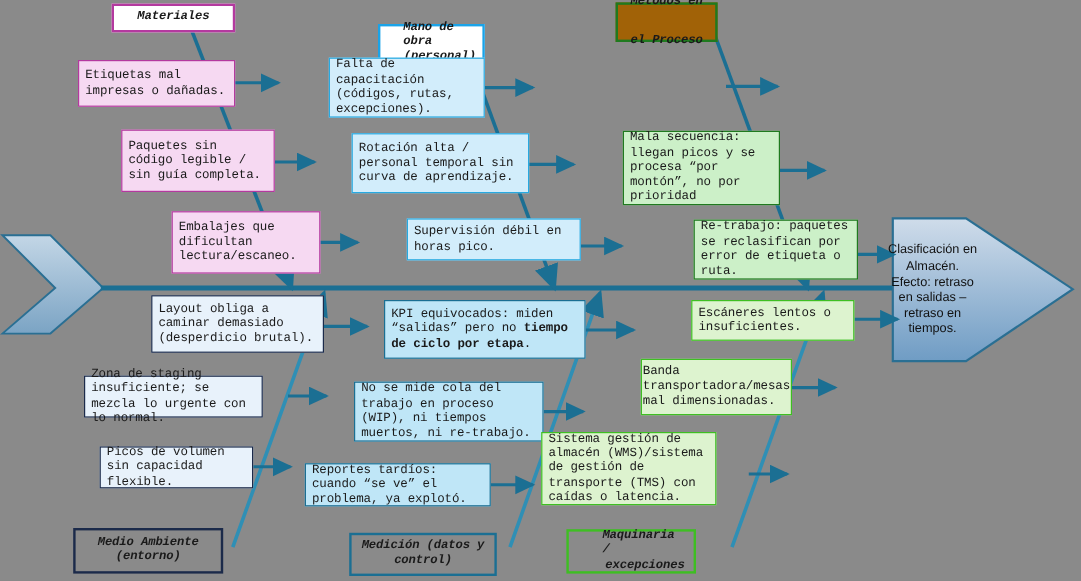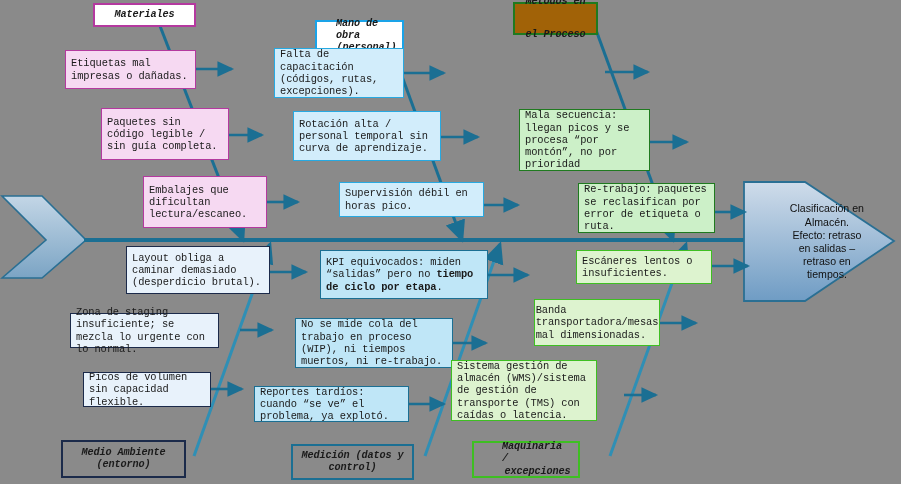--- a/index.html
+++ b/index.html
@@ -54,23 +54,23 @@
   .h-maq{ background:#8a8a8a; border:2.2px solid #3ebf22; }
 
   .header{
     font-style:italic;
     font-weight:bold;
     font-size:10.2px;
     line-height:1.2;
   }
   .effect-label{
     position:absolute;
-    left:756px; top:182px;
+    left:740px; top:182px;
     width:108px; height:120px;
-    display:flex;align-items:center;justify-content:flex-end;
+    display:flex;align-items:center;justify-content:flex-start;
     text-align:center;
     font-size:10.6px;
     line-height:1.25;
     color:#111;
     pointer-events:none;
   }
   b.bold{font-weight:bold;}
 </style>
 </head>
 <body>

